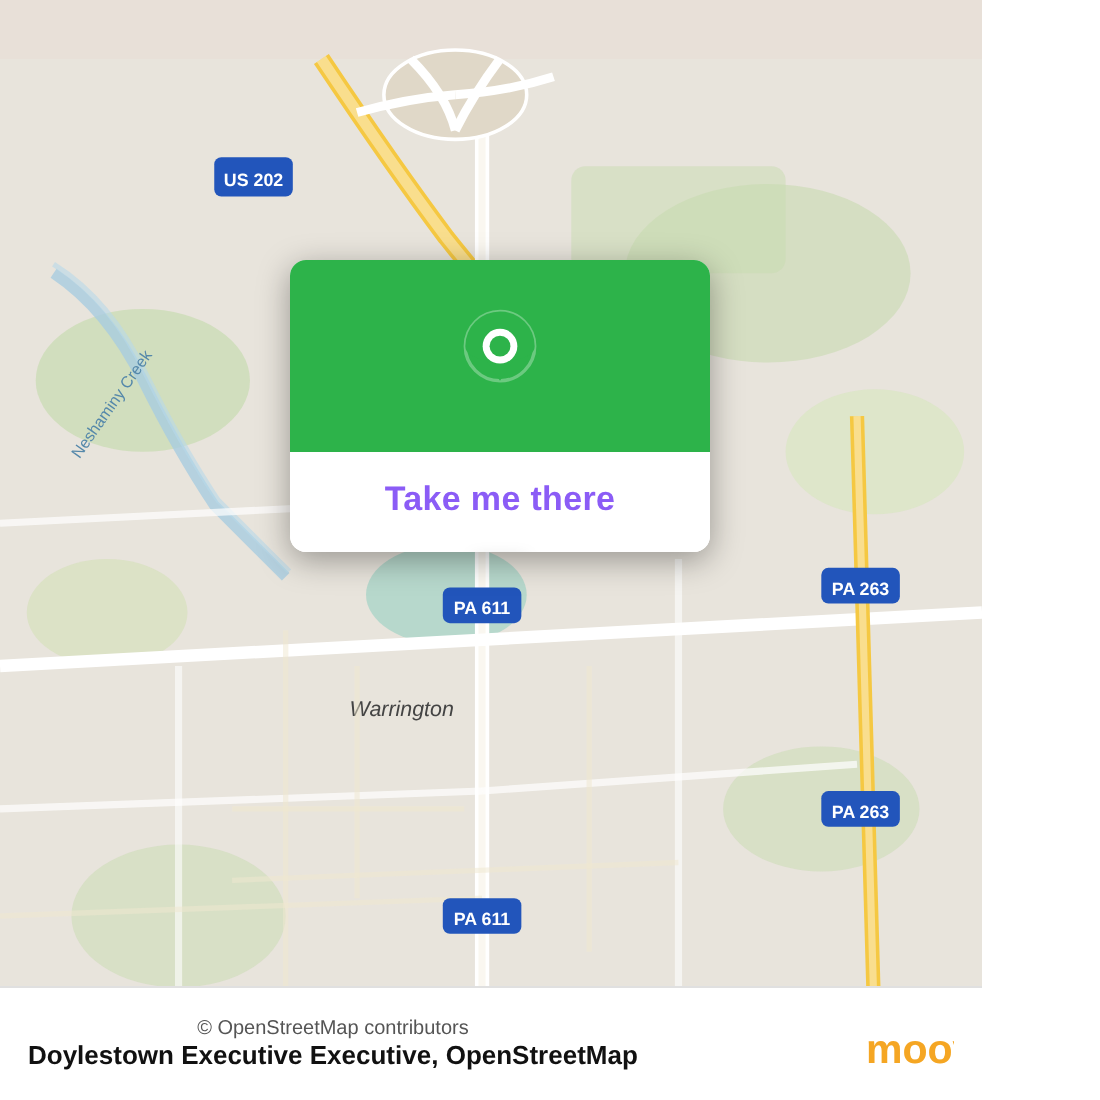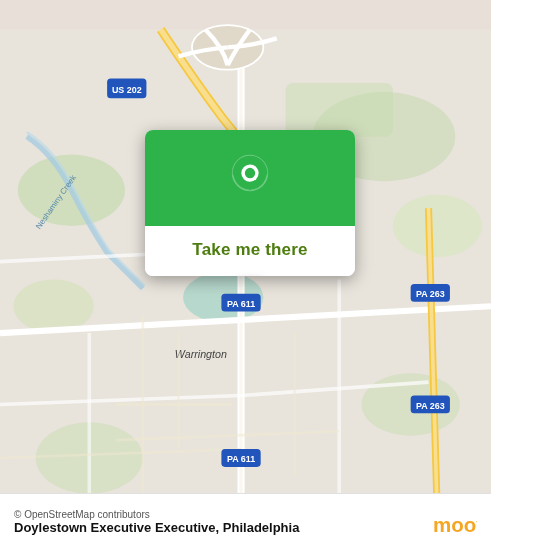--- a/index.html
+++ b/index.html
@@ -59,21 +59,21 @@
       width: 52px;
       height: 52px;
     }
 
     .popup-label {
       width: 100%;
       background: #ffffff;
       text-align: center;
       font-size: 17px;
       font-weight: 600;
-      color: #4d7c0f;
+      color: #8b5cf6;
       padding: 14px 10px 16px 10px;
       letter-spacing: 0.01em;
     }
 
     
     .popup-card::after {
       content: '';
       position: absolute;
       bottom: -18px;
       left: 50%;
@@ -101,20 +101,21 @@
 
     .bottom-bar-left {
       display: flex;
       flex-direction: column;
     }
 
     .osm-attribution {
       font-size: 10px;
       color: #555;
       margin-bottom: 0;
+      text-align: center;
     }
 
     .location-name {
       font-size: 13px;
       font-weight: 700;
       color: #111;
     }
 
     .moovit-logo {
       display: flex;
@@ -212,21 +213,21 @@
         <circle cx="26" cy="22" r="6" fill="#2db34a"></circle>
       </svg>
     </div>
     <div class="popup-label">Take me there</div>
   </div>
 
   <div class="bottom-bar">
     <div class="bottom-bar-left">
       <span class="osm-attribution">© OpenStreetMap contributors</span>
       <span class="location-name">
-        <span>Doylestown Executive Executive</span>,&nbsp;<span>Philadelphia</span>
+        <span>Doylestown Executive Executive</span>,&nbsp;<span>OpenStreetMap</span>
       </span>
     </div>
 
     <div class="moovit-logo">
       <svg class="moovit-m" viewBox="0 0 60 46" xmlns="http://www.w3.org/2000/svg">
 
         <text x="0" y="36" font-size="28" font-weight="900" font-family="Arial, sans-serif" fill="#f5a623">moovit</text>
       </svg>
     </div>
   </div>

